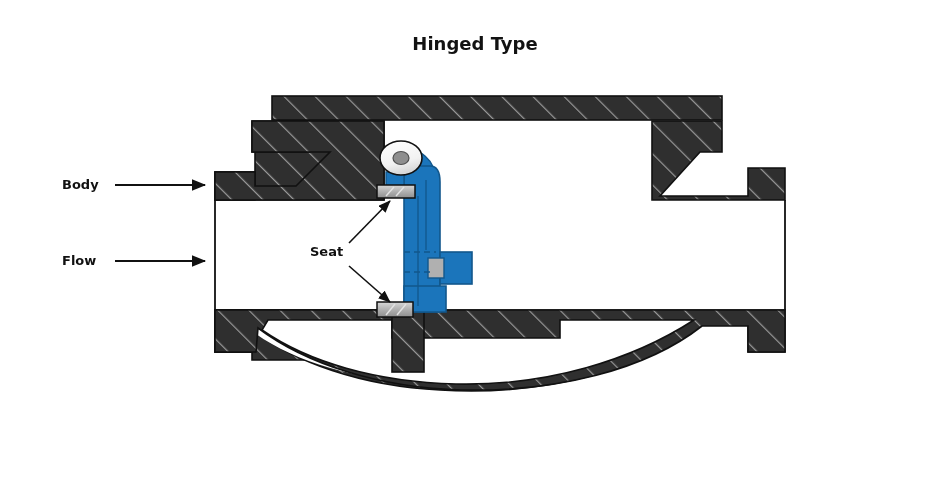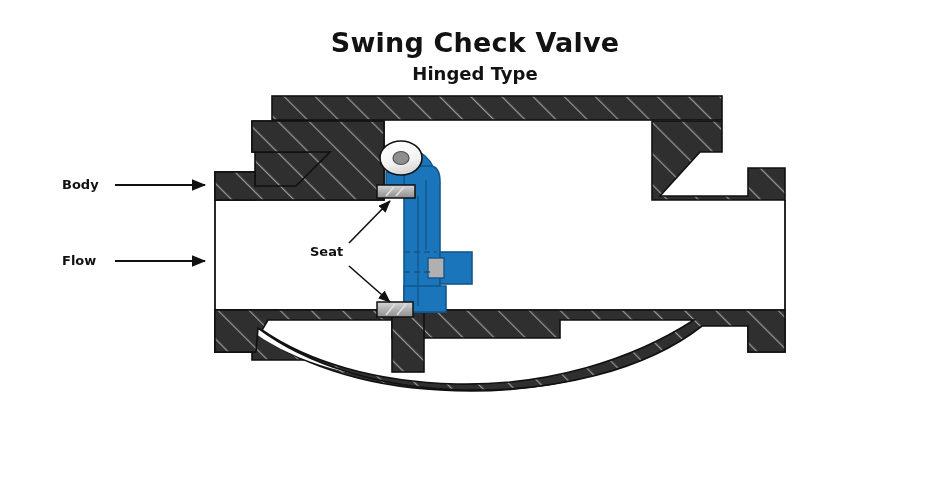--- a/index.html
+++ b/index.html
@@ -56,21 +56,20 @@
     font-weight: bold;
     fill: #111111;
   }
 </style>
 </head>
 <body>
 
 <div id="stage">
 
   <div class="title-block">
-    <div class="title-main">Swing Check Valve</div>
     <div class="title-sub">Hinged Type</div>
   </div>
 
   <svg id="diagram" width="950" height="500" viewBox="0 0 950 500">
     <defs>
       <pattern id="hatchMetal" width="22" height="22" patternUnits="userSpaceOnUse" patternTransform="rotate(-45)">
         <rect width="22" height="22" fill="#2f2f2f"></rect>
         <line x1="0" y1="0" x2="0" y2="22" stroke="#9a9a9a" stroke-width="2.4"></line>
       </pattern>
       <pattern id="hatchSeat" width="9" height="9" patternUnits="userSpaceOnUse" patternTransform="rotate(-45)">

